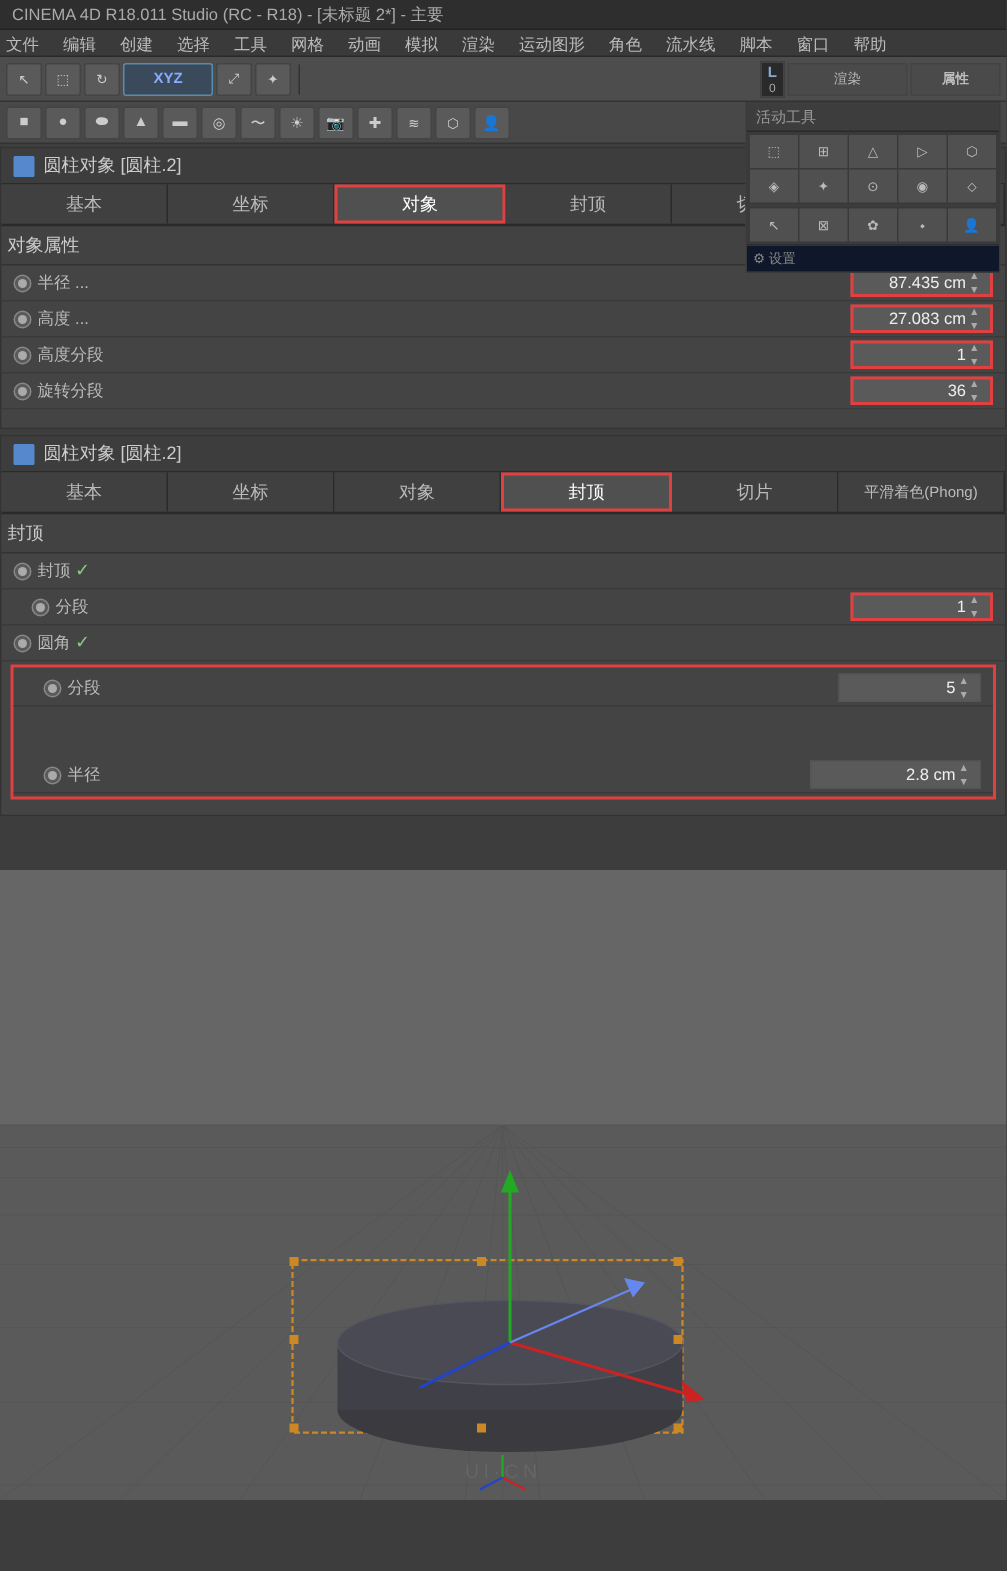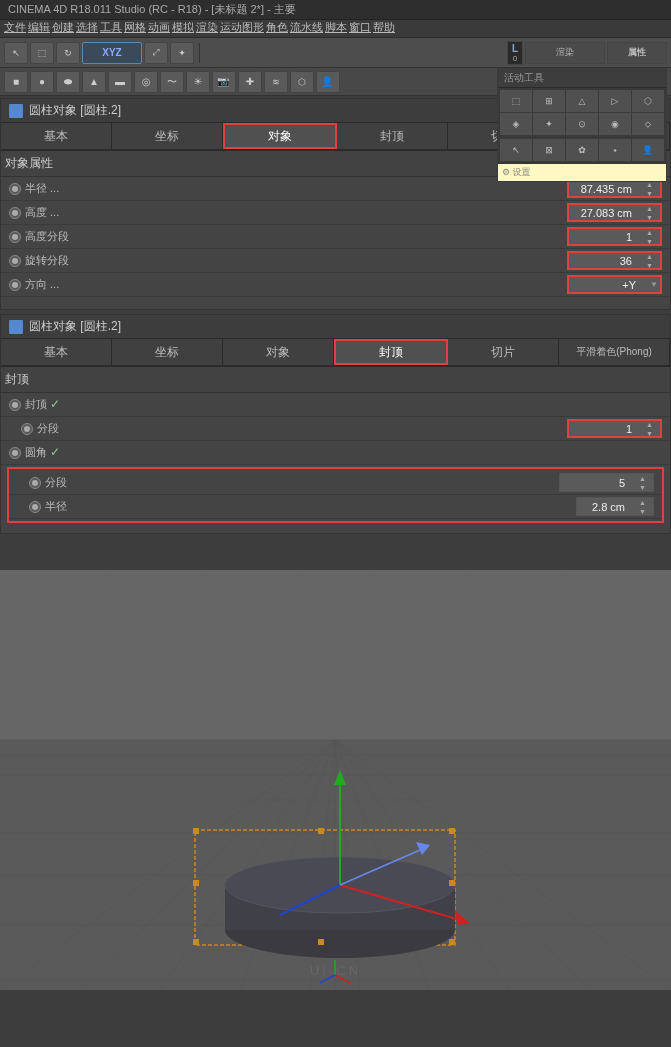--- a/index.html
+++ b/index.html
@@ -11,27 +11,26 @@
       font-size: 12px;
       color: #ccc;
       overflow: hidden;
       position: relative;
     }
 
     .menu-bar {
       height: 18px;
       background: #3a3a3a;
       display: flex;
-      align-items: flex-start;
+      align-items: flex-end;
       padding: 0 4px;
-      gap: 2px;
+      gap: 16px;
       font-size: 11px;
       color: #bbb;
       border-bottom: 1px solid #2a2a2a;
-      text-decoration: underline;
     }
 
     .menu-bar span {
       cursor: pointer;
     }
 
     .title-bar {
       height: 20px;
       background: #2e2e2e;
       display: flex;
@@ -212,21 +211,20 @@
       border: 2px solid #e04040 !important;
     }
 
     .prop-input-wrapper {
       display: flex;
       align-items: center;
       background: #5a5a5a;
       border: 1px solid #555;
       height: 19px;
       padding: 0 2px;
-      gap: 12px;
     }
 
     .input-val {
       flex: 1;
       font-size: 11px;
       color: #eee;
       text-align: right;
       padding-right: 2px;
     }
 
@@ -323,21 +321,21 @@
     <div style="background:#505050;height:22px;display:flex;align-items:center;justify-content:center;font-size:9px;color:#bbb;cursor:pointer;">◉</div>
     <div style="background:#505050;height:22px;display:flex;align-items:center;justify-content:center;font-size:9px;color:#bbb;cursor:pointer;">⬦</div>
   </div>
   <div style="display:grid; grid-template-columns:repeat(5,1fr); gap:1px; padding:2px; background:#3a3a3a;">
     <div style="background:#505050;height:22px;display:flex;align-items:center;justify-content:center;font-size:9px;color:#bbb;cursor:pointer;">↖</div>
     <div style="background:#505050;height:22px;display:flex;align-items:center;justify-content:center;font-size:9px;color:#bbb;cursor:pointer;">⊠</div>
     <div style="background:#505050;height:22px;display:flex;align-items:center;justify-content:center;font-size:9px;color:#bbb;cursor:pointer;">✿</div>
     <div style="background:#505050;height:22px;display:flex;align-items:center;justify-content:center;font-size:9px;color:#bbb;cursor:pointer;">⬩</div>
     <div style="background:#505050;height:22px;display:flex;align-items:center;justify-content:center;font-size:9px;color:#bbb;cursor:pointer;">👤</div>
   </div>
-  <div style="padding:2px 4px; font-size:9px; color:#888; background:#fef9c3; border-top:1px solid #333;">⚙ 设置</div>
+  <div style="padding:2px 4px; font-size:9px; color:#888; background:#0f172a; border-top:1px solid #333;">⚙ 设置</div>
 </div>
 
 <div class="object-panel" style="margin-top:2px;">
   <div class="object-panel-header">
     <div class="panel-icon" style="background:#5588cc;"></div>
     <span>圆柱对象 [圆柱.2]</span>
   </div>
   <div class="tabs-row">
     <div class="tab">
       <span>基本</span>
@@ -404,28 +402,20 @@
     <span class="prop-label">旋转分段</span>
     <div class="prop-input-wrapper red-outline" style="width:95px; border:1px solid #e04040;">
       <span class="input-val">36</span>
       <div class="spinner-arrows">
         <span class="spinner-arrow">▲</span>
         <span class="spinner-arrow">▼</span>
       </div>
     </div>
   </div>
 
-  <div class="prop-row">
-    <div class="prop-radio active"></div>
-    <span class="prop-label">方向 ...</span>
-    <div class="prop-input-wrapper red-outline" style="width:95px; border:1px solid #e04040;">
-      <span class="input-val">+Y</span>
-      <span class="dropdown-arrow">▼</span>
-    </div>
-  </div>
 
   <div style="height:12px; background:#444;"></div>
 </div>
 
 <div class="object-panel" style="margin-top:4px;">
   <div class="object-panel-header">
     <div class="panel-icon" style="background:#5588cc;"></div>
     <span>圆柱对象 [圆柱.2]</span>
   </div>
   <div class="tabs-row">
@@ -486,24 +476,24 @@
       <div class="prop-radio active"></div>
       <span class="prop-label">分段</span>
       <div class="prop-input-wrapper" style="width:95px; border:1px solid #555;">
         <span class="input-val">5</span>
         <div class="spinner-arrows">
           <span class="spinner-arrow">▲</span>
           <span class="spinner-arrow">▼</span>
         </div>
       </div>
     </div>
-    <div class="prop-row" style="padding-left:20px;">
+    <div class="prop-row" style="padding-left:20px;margin-top:34px;">
       <div class="prop-radio active"></div>
       <span class="prop-label">半径</span>
-      <div class="prop-input-wrapper" style="width:78px; border:1px solid #555;align-items:center;">
+      <div class="prop-input-wrapper" style="width:114px; border:1px solid #555;align-items:center;">
         <span class="input-val">2.8 cm</span>
         <div class="spinner-arrows">
           <span class="spinner-arrow">▲</span>
           <span class="spinner-arrow">▼</span>
         </div>
       </div>
     </div>
   </div>
 
   <div style="height:8px; background:#444;"></div>

